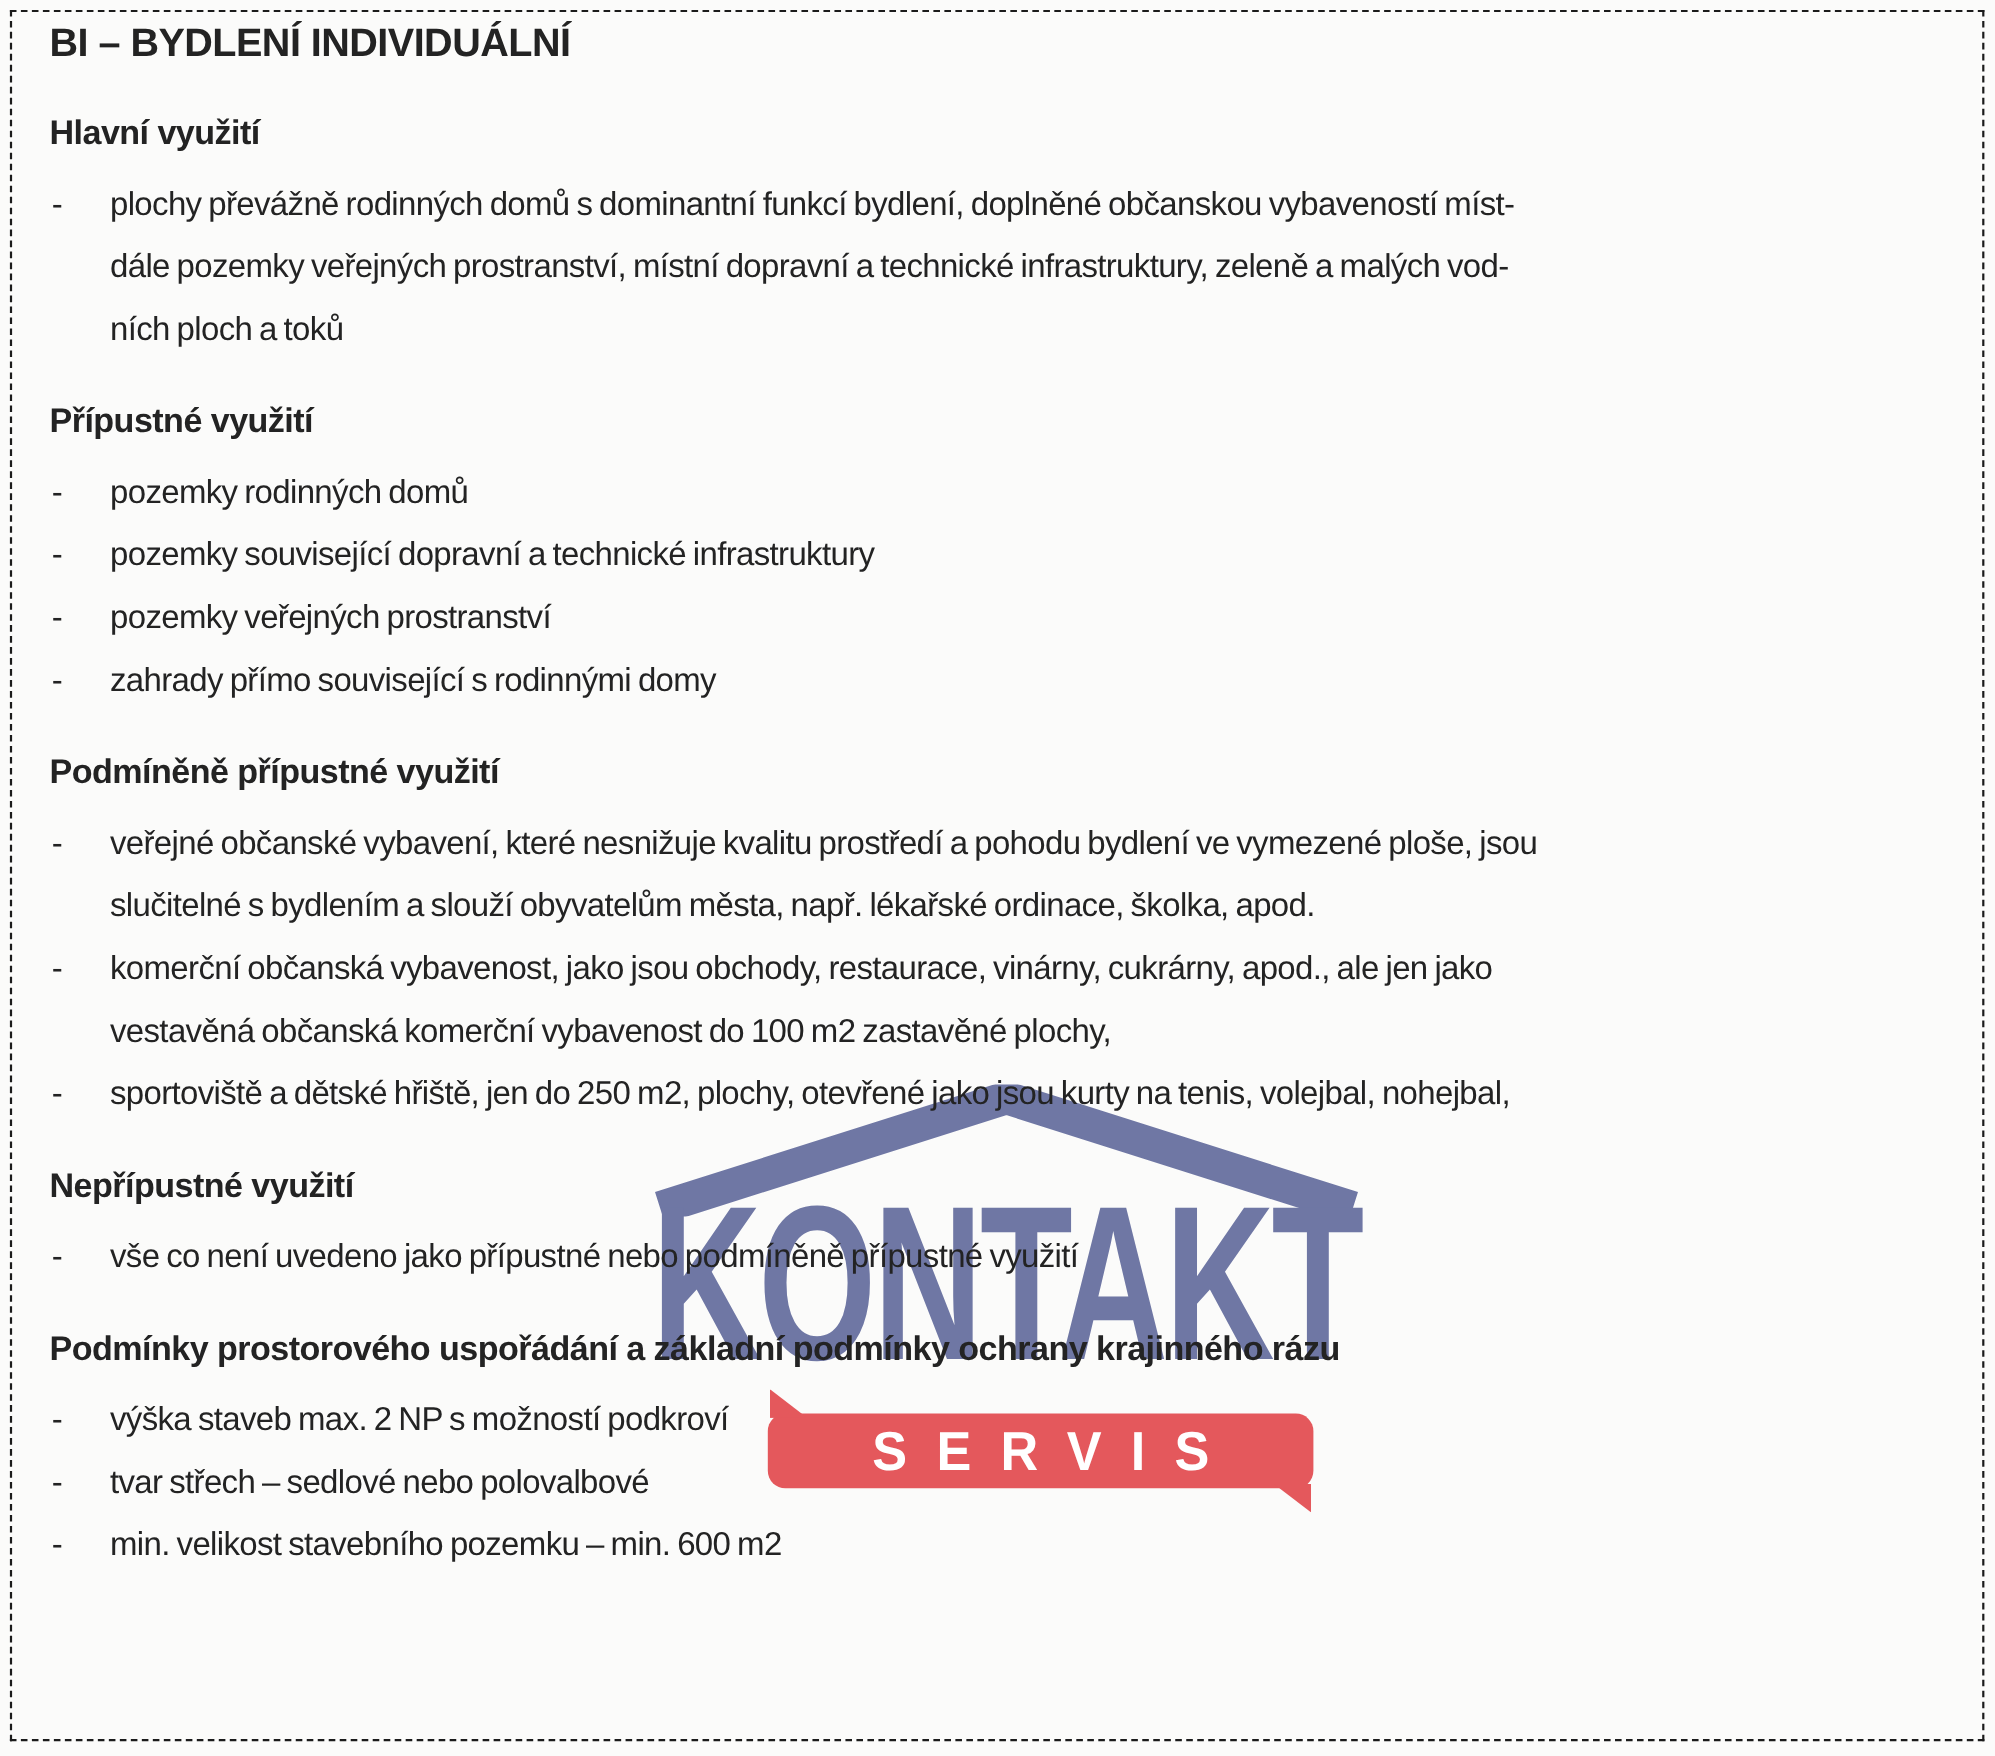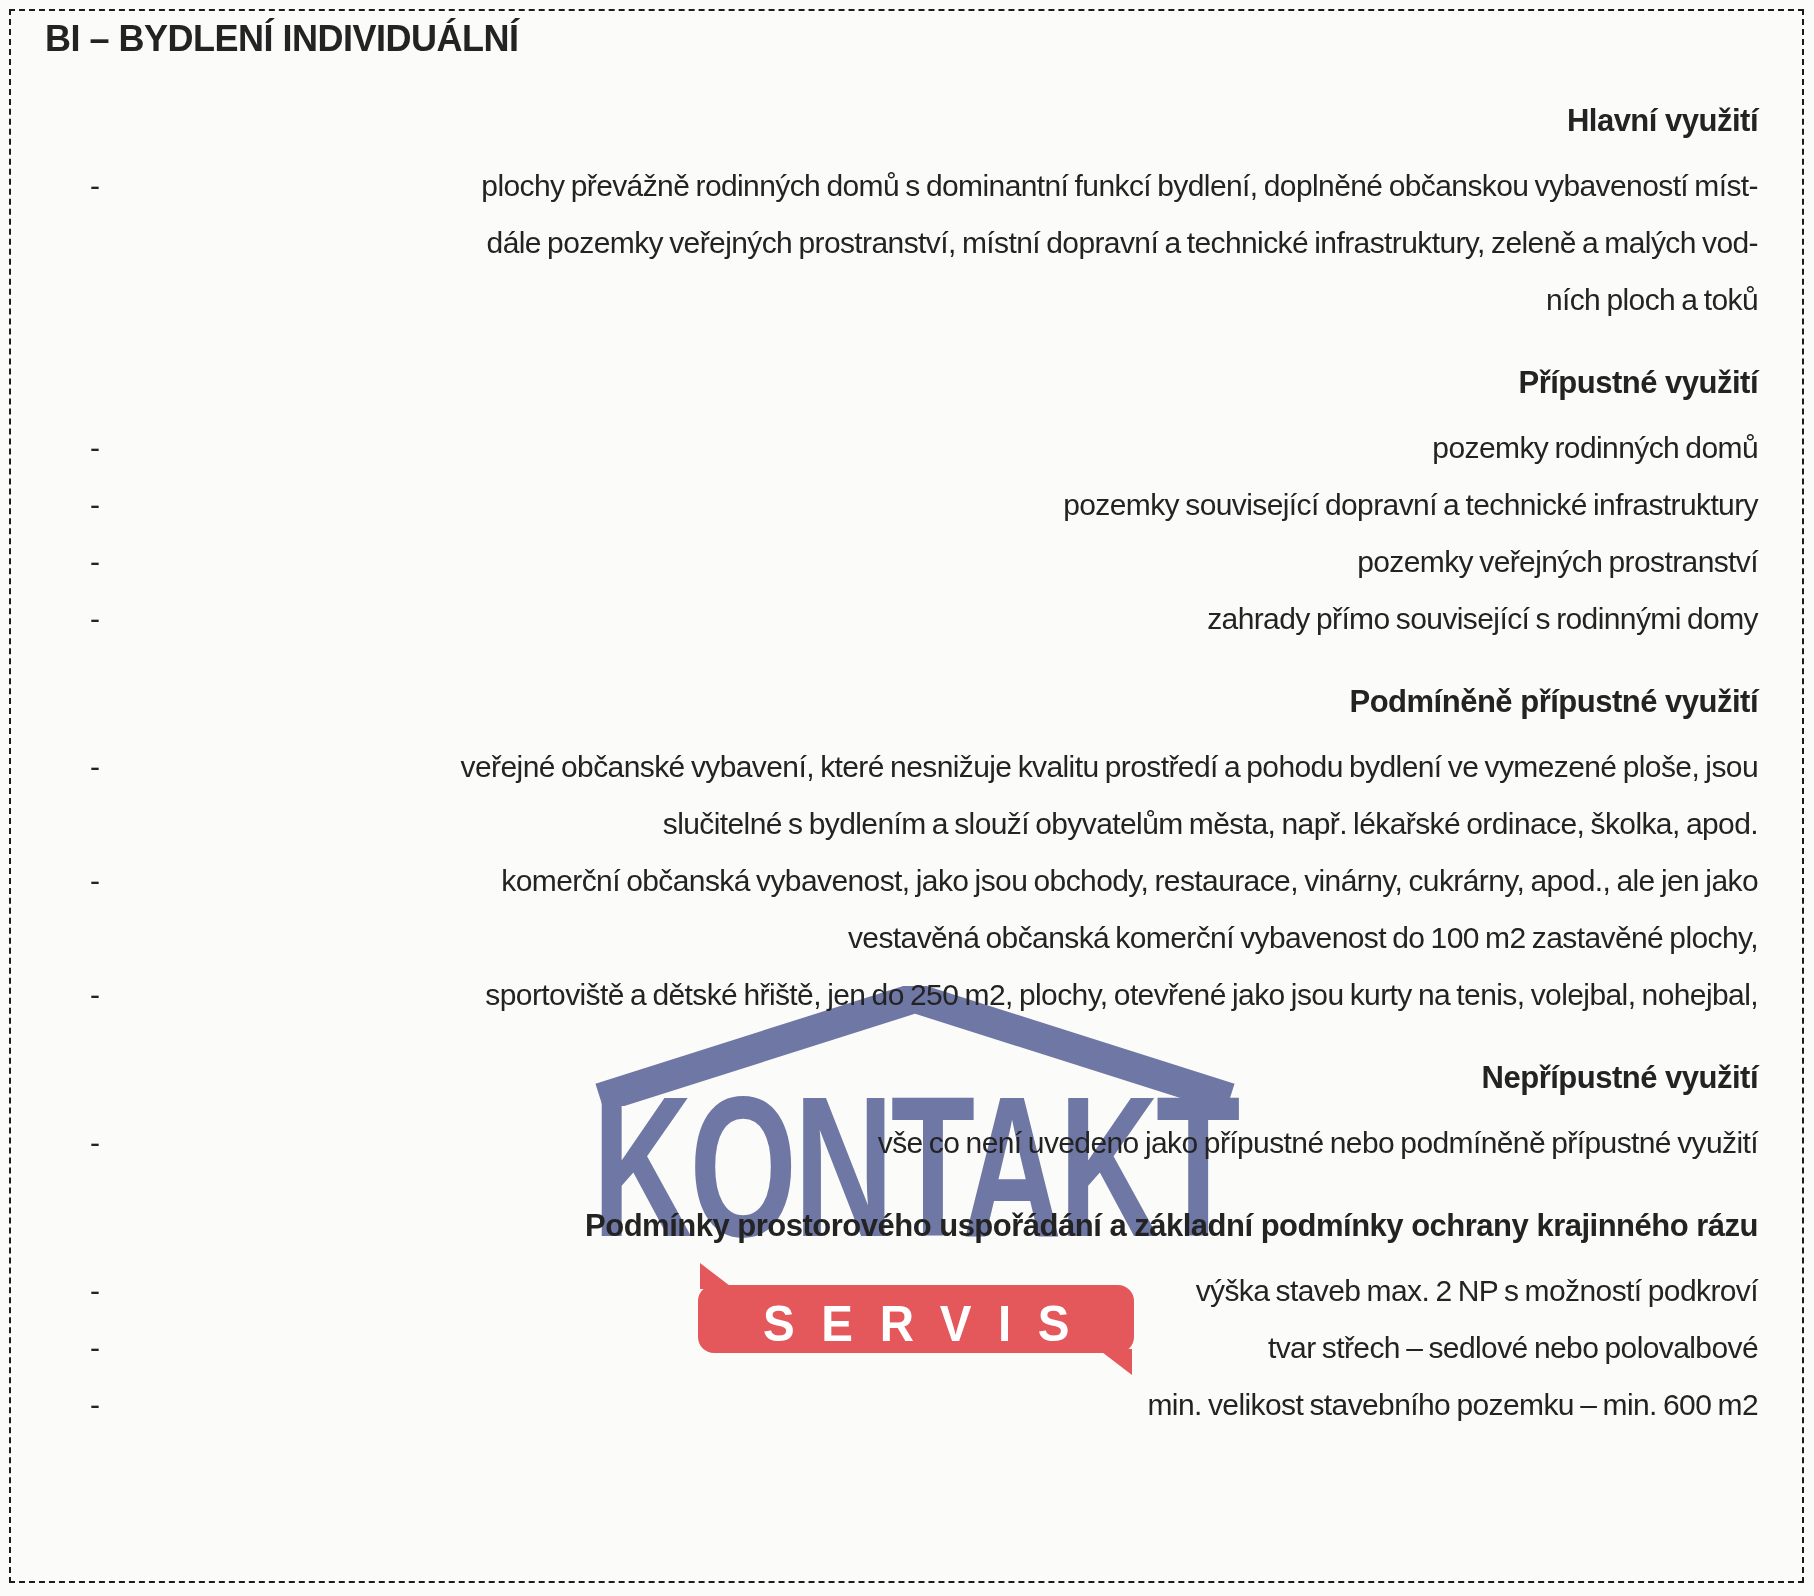--- a/index.html
+++ b/index.html
@@ -25,23 +25,23 @@
   .wm-roof{position:absolute; left:588px; top:986px; width:654px; height:120px;}
   .wm-roof polyline{stroke:var(--wm-blue); fill:none;}
   .wm-kontakt{
     position:absolute; left:915px; top:1082px;
     transform:translateX(-50%) scaleX(0.69);
     transform-origin:center top;
     font-size:200px; line-height:170px; font-weight:700;
     letter-spacing:-4px; color:var(--wm-blue); white-space:nowrap;
   }
   .servis-badge{
-    position:absolute; left:698px; top:1285px; width:436px; height:68px;
+    position:absolute; left:698px; top:1285px; width:496px; height:68px;
     background:var(--wm-red); border-radius:16px;
-    display:flex; align-items:flex-end; justify-content:center;
+    display:flex; align-items:center; justify-content:center;
   }
   .servis-badge::before{
     content:""; position:absolute; left:2px; top:-22px; width:34px; height:26px;
     background:var(--wm-red);
     clip-path:polygon(0 0, 0 100%, 100% 100%);
   }
   .servis-badge::after{
     content:""; position:absolute; right:2px; bottom:-22px; width:34px; height:26px;
     background:var(--wm-red);
     clip-path:polygon(100% 100%, 0 0, 100% 0);
@@ -59,21 +59,21 @@
   }
   
   .content{
     position:relative; z-index:2;
     padding:12px 56px 0 45px;
   }
   .doc-title{
     font-size:36px; font-weight:600; line-height:54px;
     letter-spacing:-0.5px; white-space:nowrap;
   }
-  .section{margin-top:26px;text-align:right;}
+  .section{margin-top:26px;}
   .section-heading{
     font-size:31px; font-weight:600; line-height:57px;
     letter-spacing:-0.5px; margin-bottom:8px; white-space:nowrap;
   }
   .list-item{display:flex; align-items:flex-start;}
   .bullet-dash{
     flex:0 0 55px; font-size:30px; line-height:57px; font-weight:400;
     padding-left:2px;
   }
   .item-lines{flex:1; min-width:0;}

